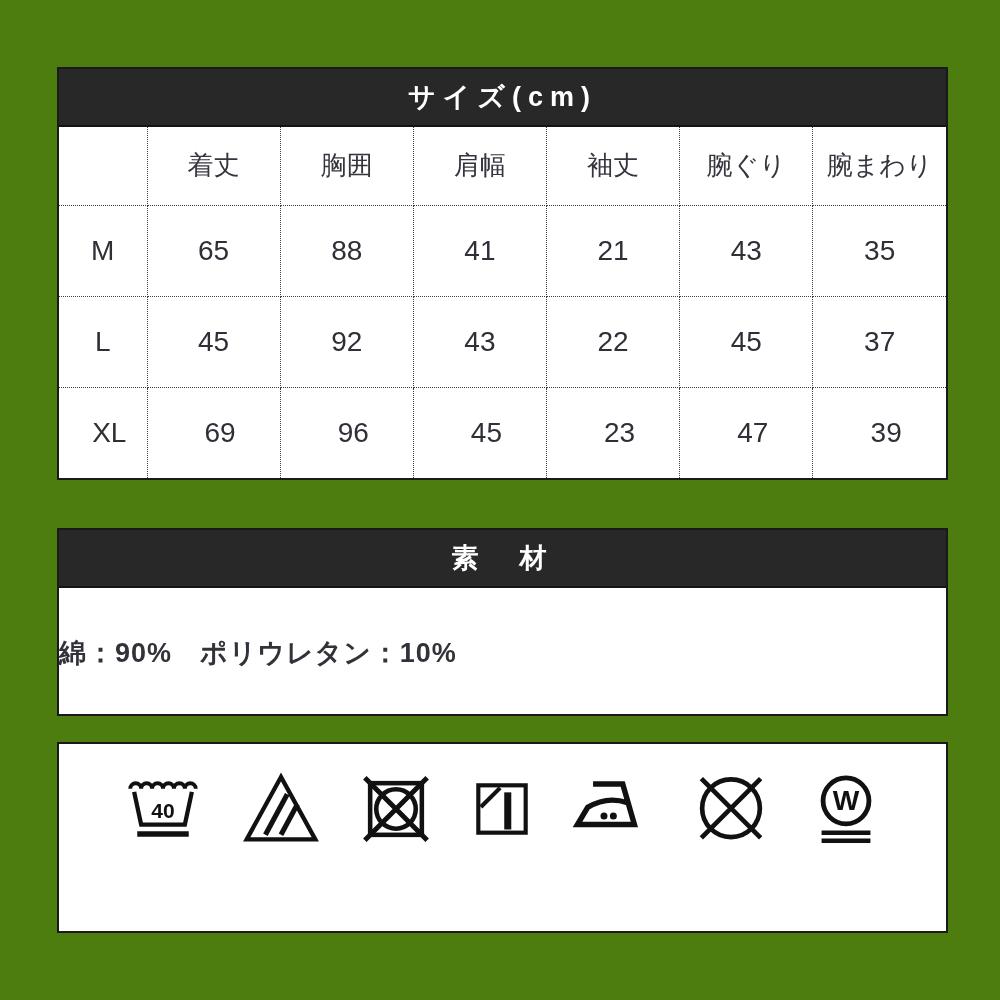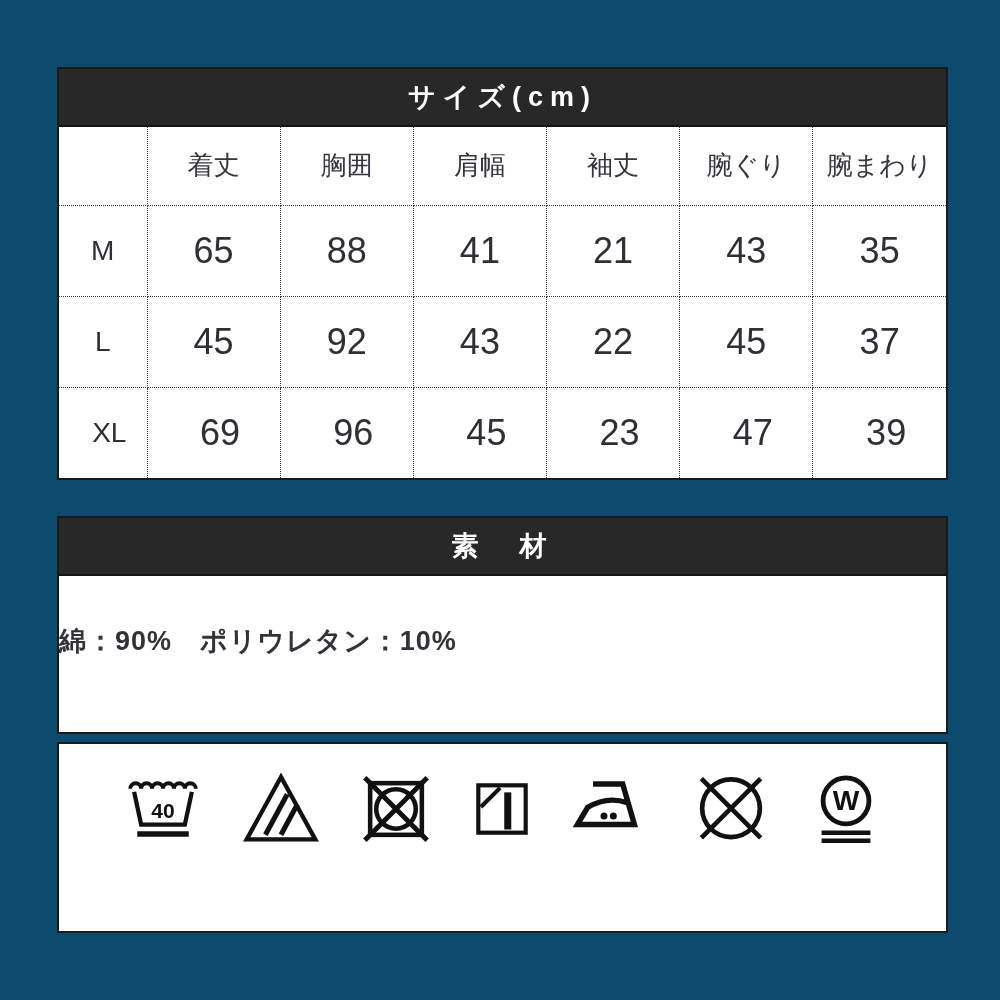--- a/index.html
+++ b/index.html
@@ -1,42 +1,42 @@
 <!DOCTYPE html>
 <html><head>
 <meta charset="utf-8">
 <style>
   * { margin:0; padding:0; box-sizing:border-box; }
   html,body { width:1000px; height:1000px; background:#ffffff;
     font-family:"Liberation Sans", sans-serif; color:#32323a; }
-  .page { position:relative; width:1000px; height:1000px; background:#0c4a6e; }
+  .page { position:relative; width:1000px; height:1000px; background:#4d7c0f; }
 
   .box { position:absolute; left:57px; width:891px; border:2px solid #1a1a1a; background:#fff; }
   .bar { height:58px; background:#282828; border-bottom:2px solid #141414;
     display:flex; align-items:center; justify-content:center; }
   .bar-title { color:#ffffff; font-weight:bold; font-size:27px; letter-spacing:7px; }
 
   
   #size-box { top:67px; height:413px; }
   table.size-table { width:100%; height:351px; border-collapse:collapse; table-layout:fixed; }
   .size-table td, .size-table th { border:1px dotted #3c3c3c; text-align:center; vertical-align:middle;
     font-weight:normal; }
   .size-table tr > *:first-child { border-left:none; }
   .size-table tr > *:last-child  { border-right:none; }
   .size-table tr:first-child > * { border-top:none; }
   .size-table tr:last-child  > * { border-bottom:none;padding-left:13px; }
   .size-table col.c-label { width:88px; }
   tr.head-row { height:78px; }
   tr.data-row { height:91px; }
   .col-head { font-size:26px; color:#35353d; }
   .row-label { font-size:28px; color:#2f2f35; }
-  .cell { font-size:36px; color:#2f2f38; }
+  .cell { font-size:28px; color:#2f2f38; }
 
   
-  #material-box { top:516px; height:218px; }
+  #material-box { top:528px; height:188px; }
   .material-body { height:129px; display:flex; align-items:center; justify-content:flex-start;font-weight:bold; }
   .material-text { font-size:27px; color:#32323a; letter-spacing:1px; }
 
   
   #care-box { top:742px; height:191px; }
   .care-body { height:129px; display:flex; align-items:center; justify-content:space-evenly;
     padding:12px 28px; }
   .care-icon svg { display:block; }
   .stroke { fill:none; stroke:#111; }
   .glyph { fill:#111; font-family:"Liberation Sans", sans-serif; font-weight:bold; }

